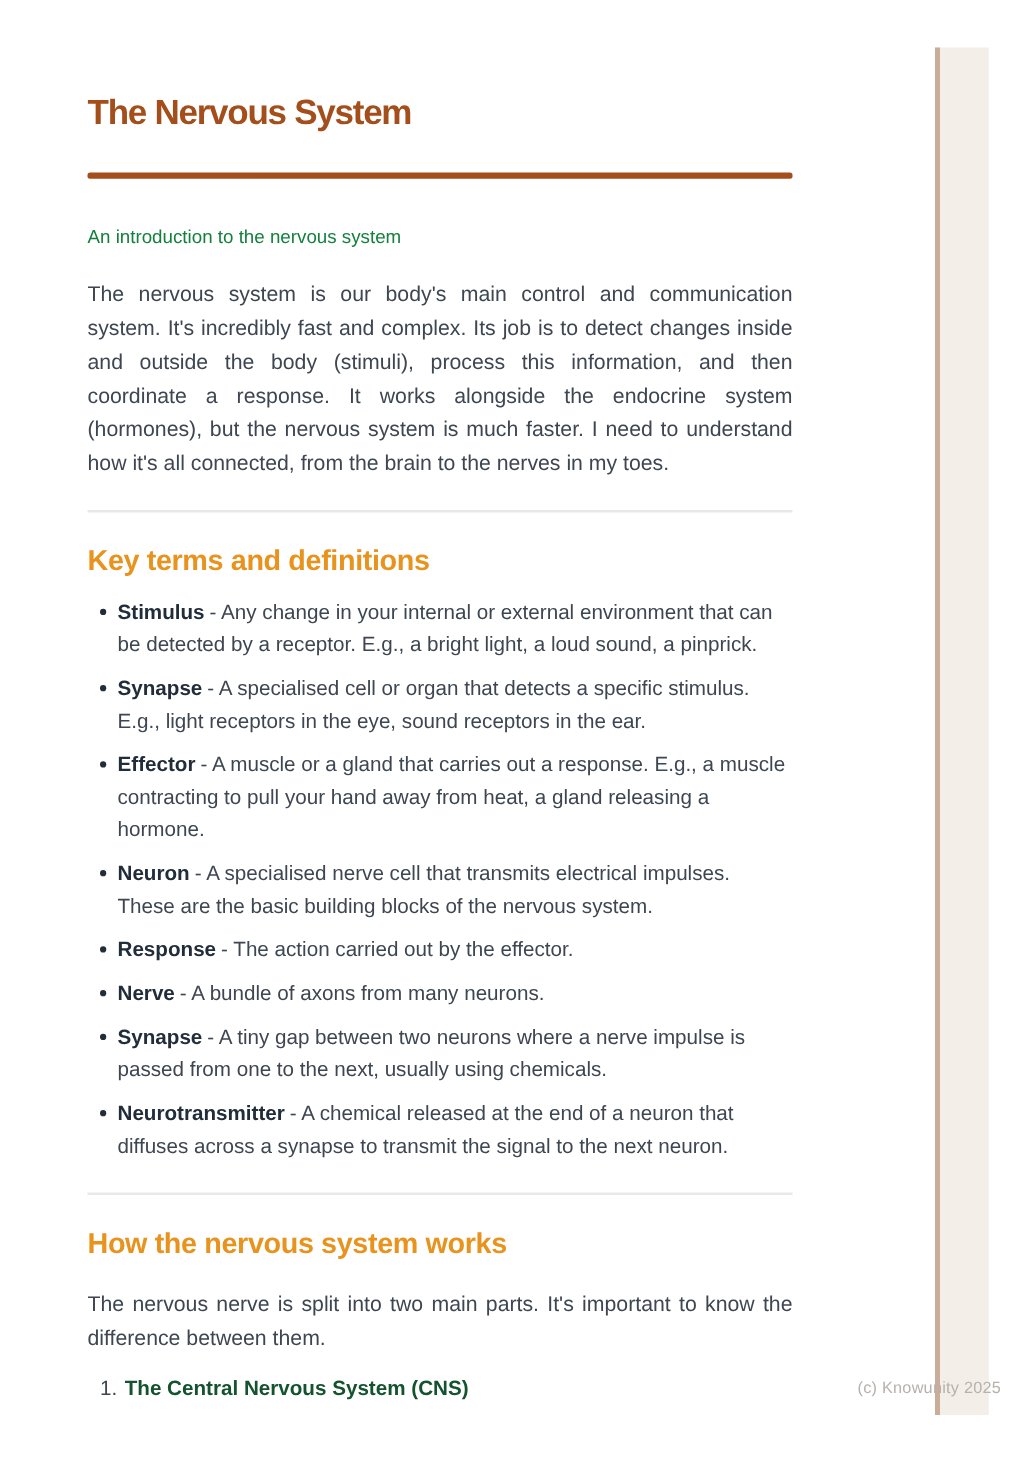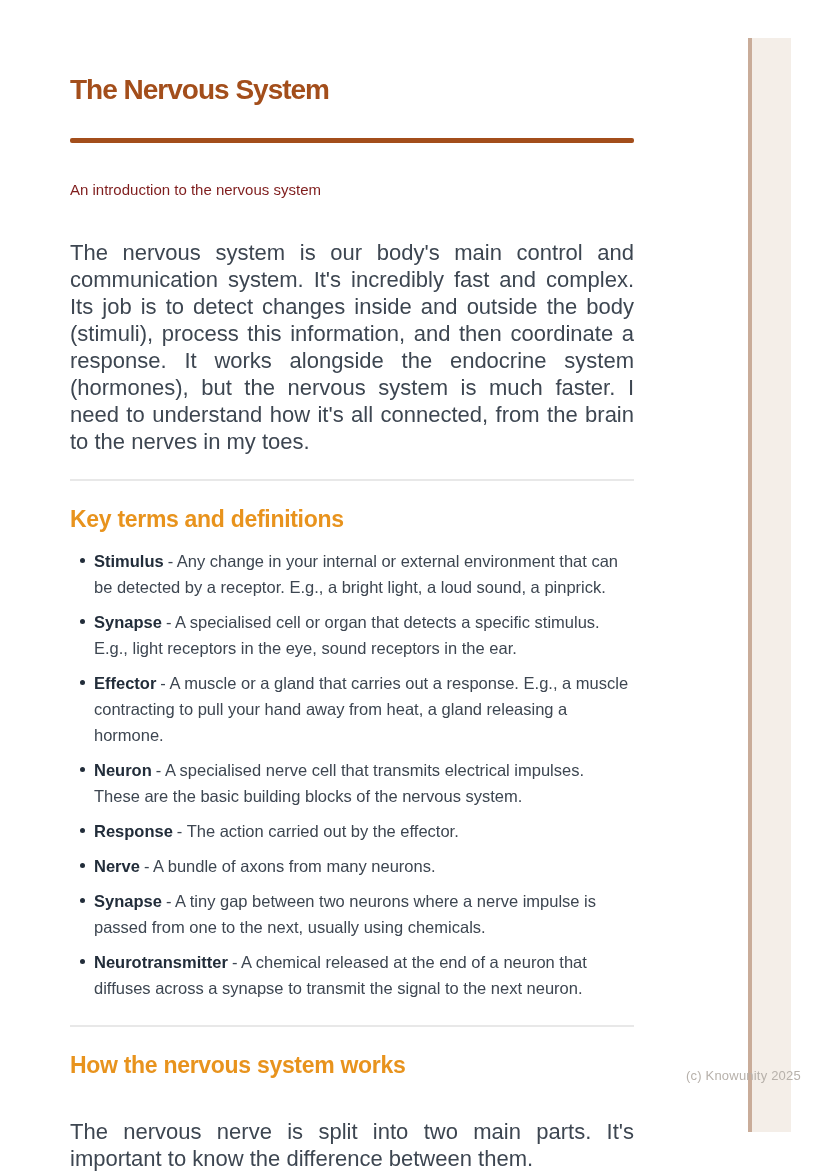--- a/index.html
+++ b/index.html
@@ -42,25 +42,25 @@
     margin-top: 25px;
     height: 5px;
     background: #A34E1B;
     border: none;
     border-radius: 2px;
   }
   .subtitle {
     margin-top: 36px;
     font-size: 15px;
     line-height: 21px;
-    color: #7f1d1d;
+    color: #15803d;
   }
   .body-paragraph {
-    margin-top: 39px;
-    font-size: 22px;
+    margin-top: 22px;
+    font-size: 17px;
     line-height: 27px;
     text-align: justify;
     color: #3D4651;
   }
   .divider {
     margin-top: 24px;
     height: 2px;
     background: #E8E8E8;
     border: none;
   }
@@ -111,21 +111,21 @@
   .numbered-list .num {
     color: #3D4651;
     margin-right: 6px;
   }
   .numbered-list .num-label {
     font-weight: bold;
     color: #14532d;
   }
   .watermark {
     position: absolute;
-    left: 686px; top: 1068px;
+    left: 686px; top: 1102px;
     font-size: 13px;
     letter-spacing: 0.2px;
     color: #B7B1AB;
     z-index: 2;
     white-space: nowrap;
   }
 </style>
 </head>
 <body>
 

